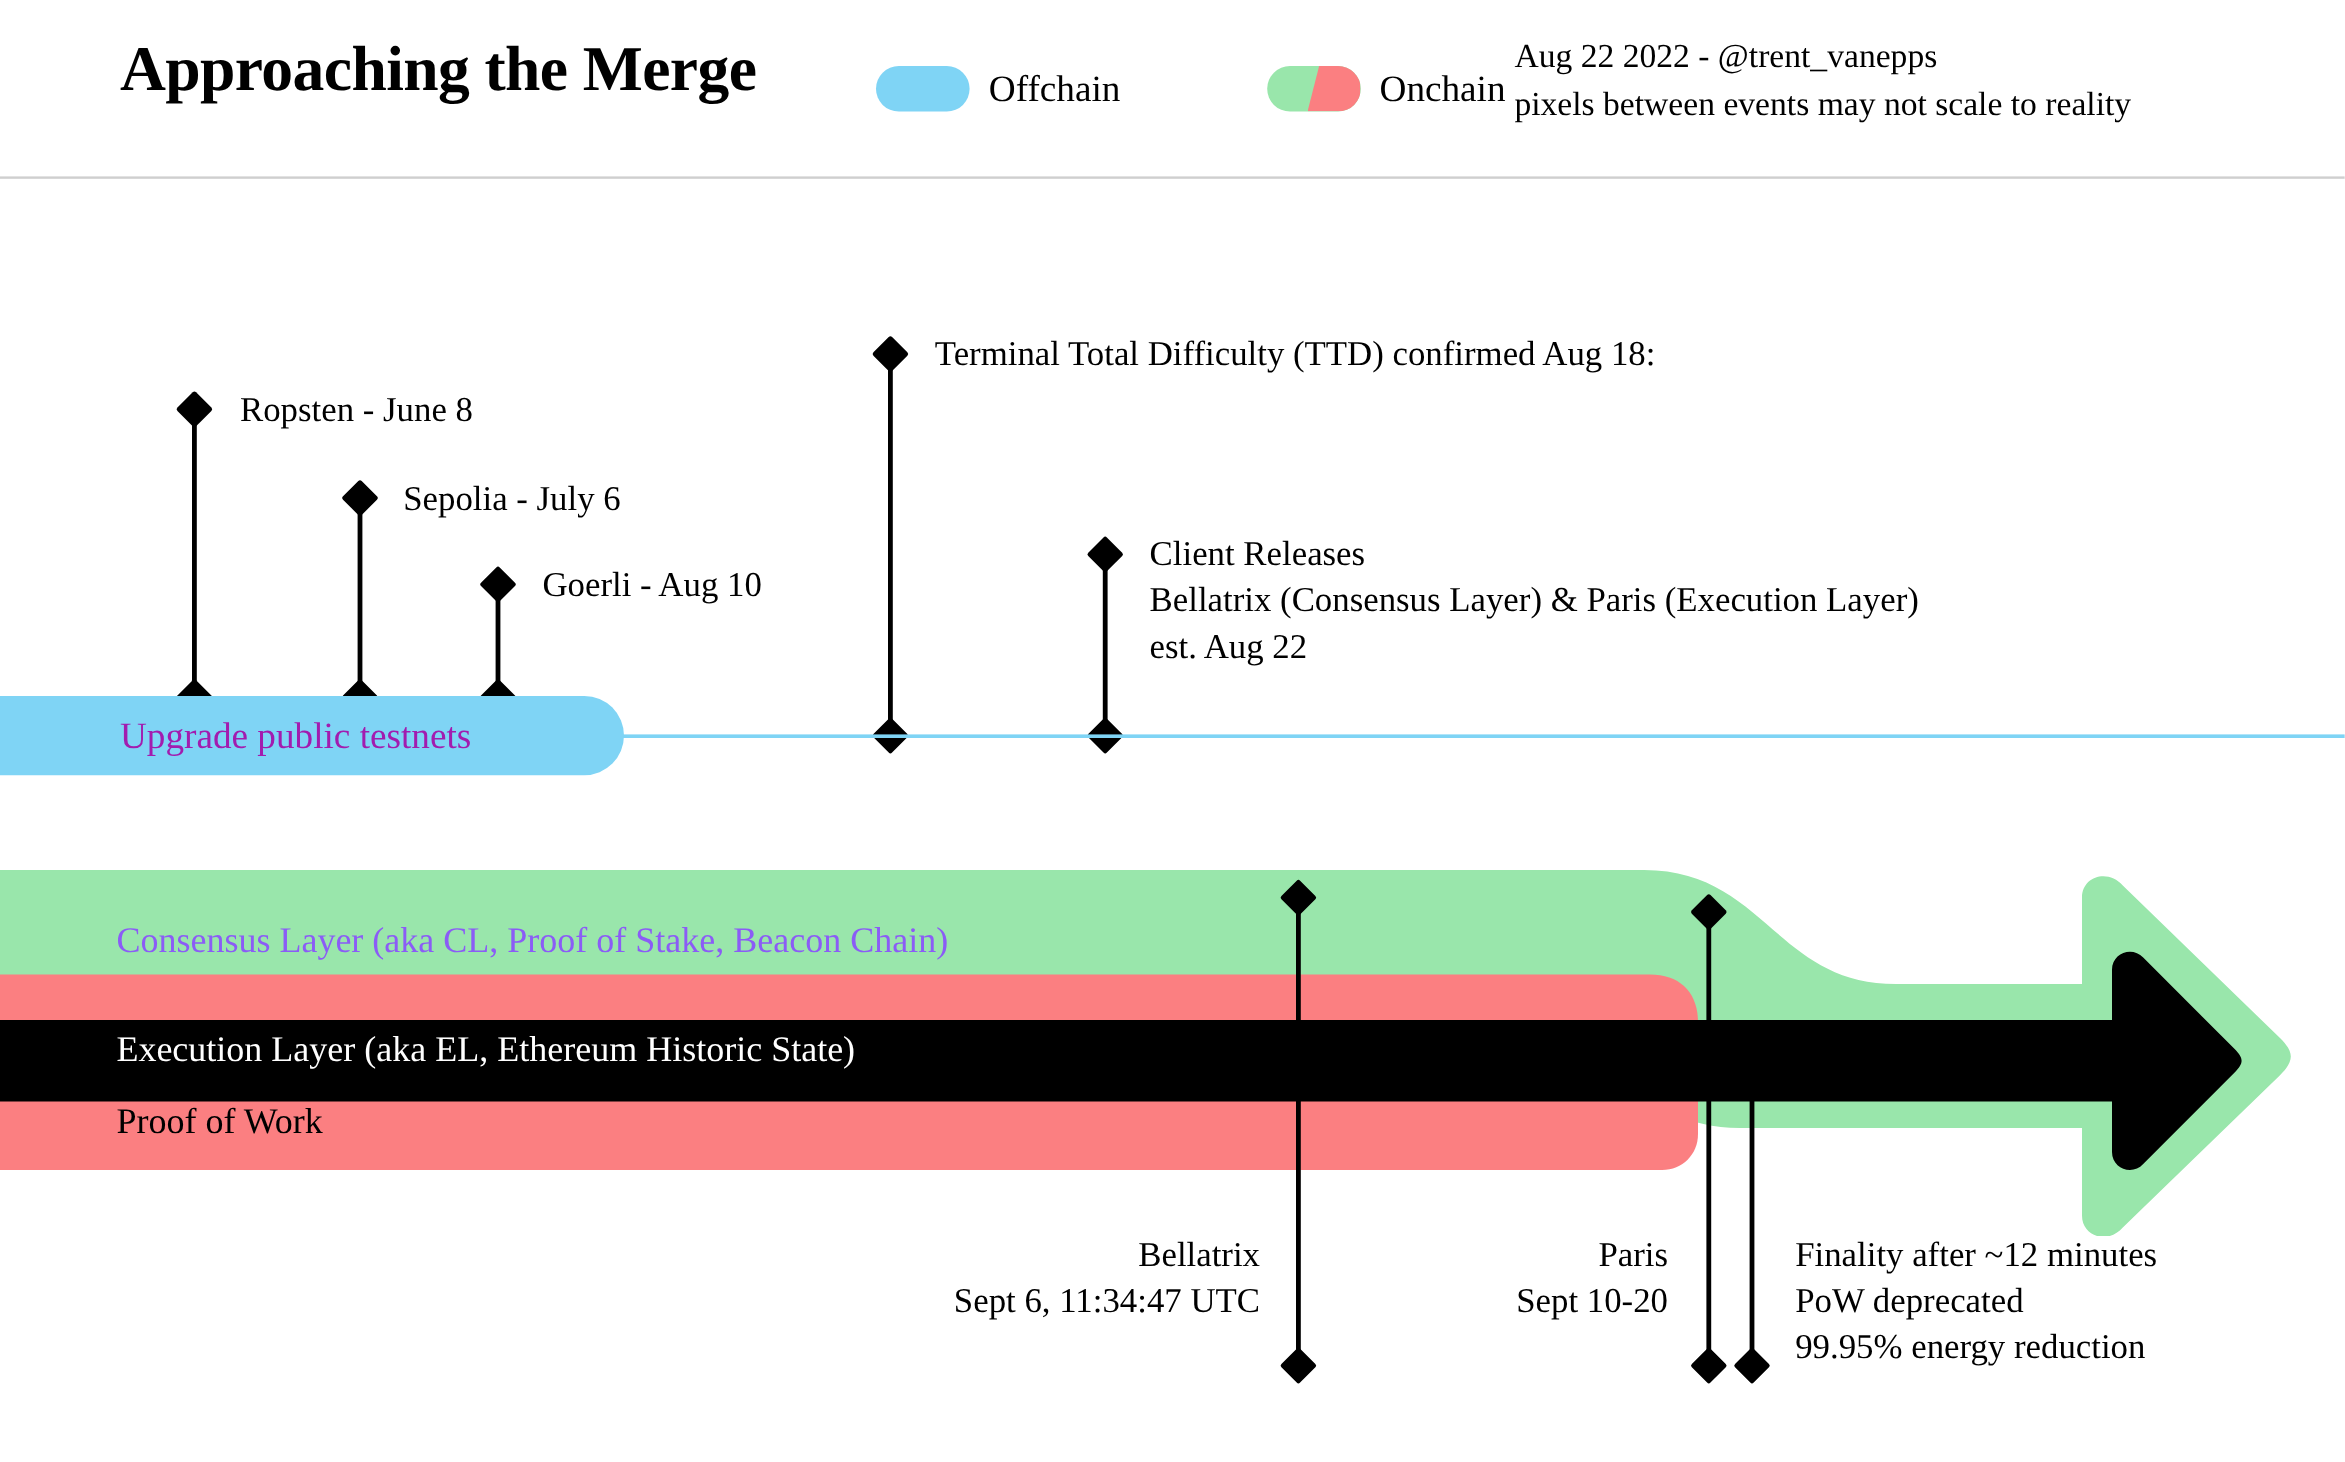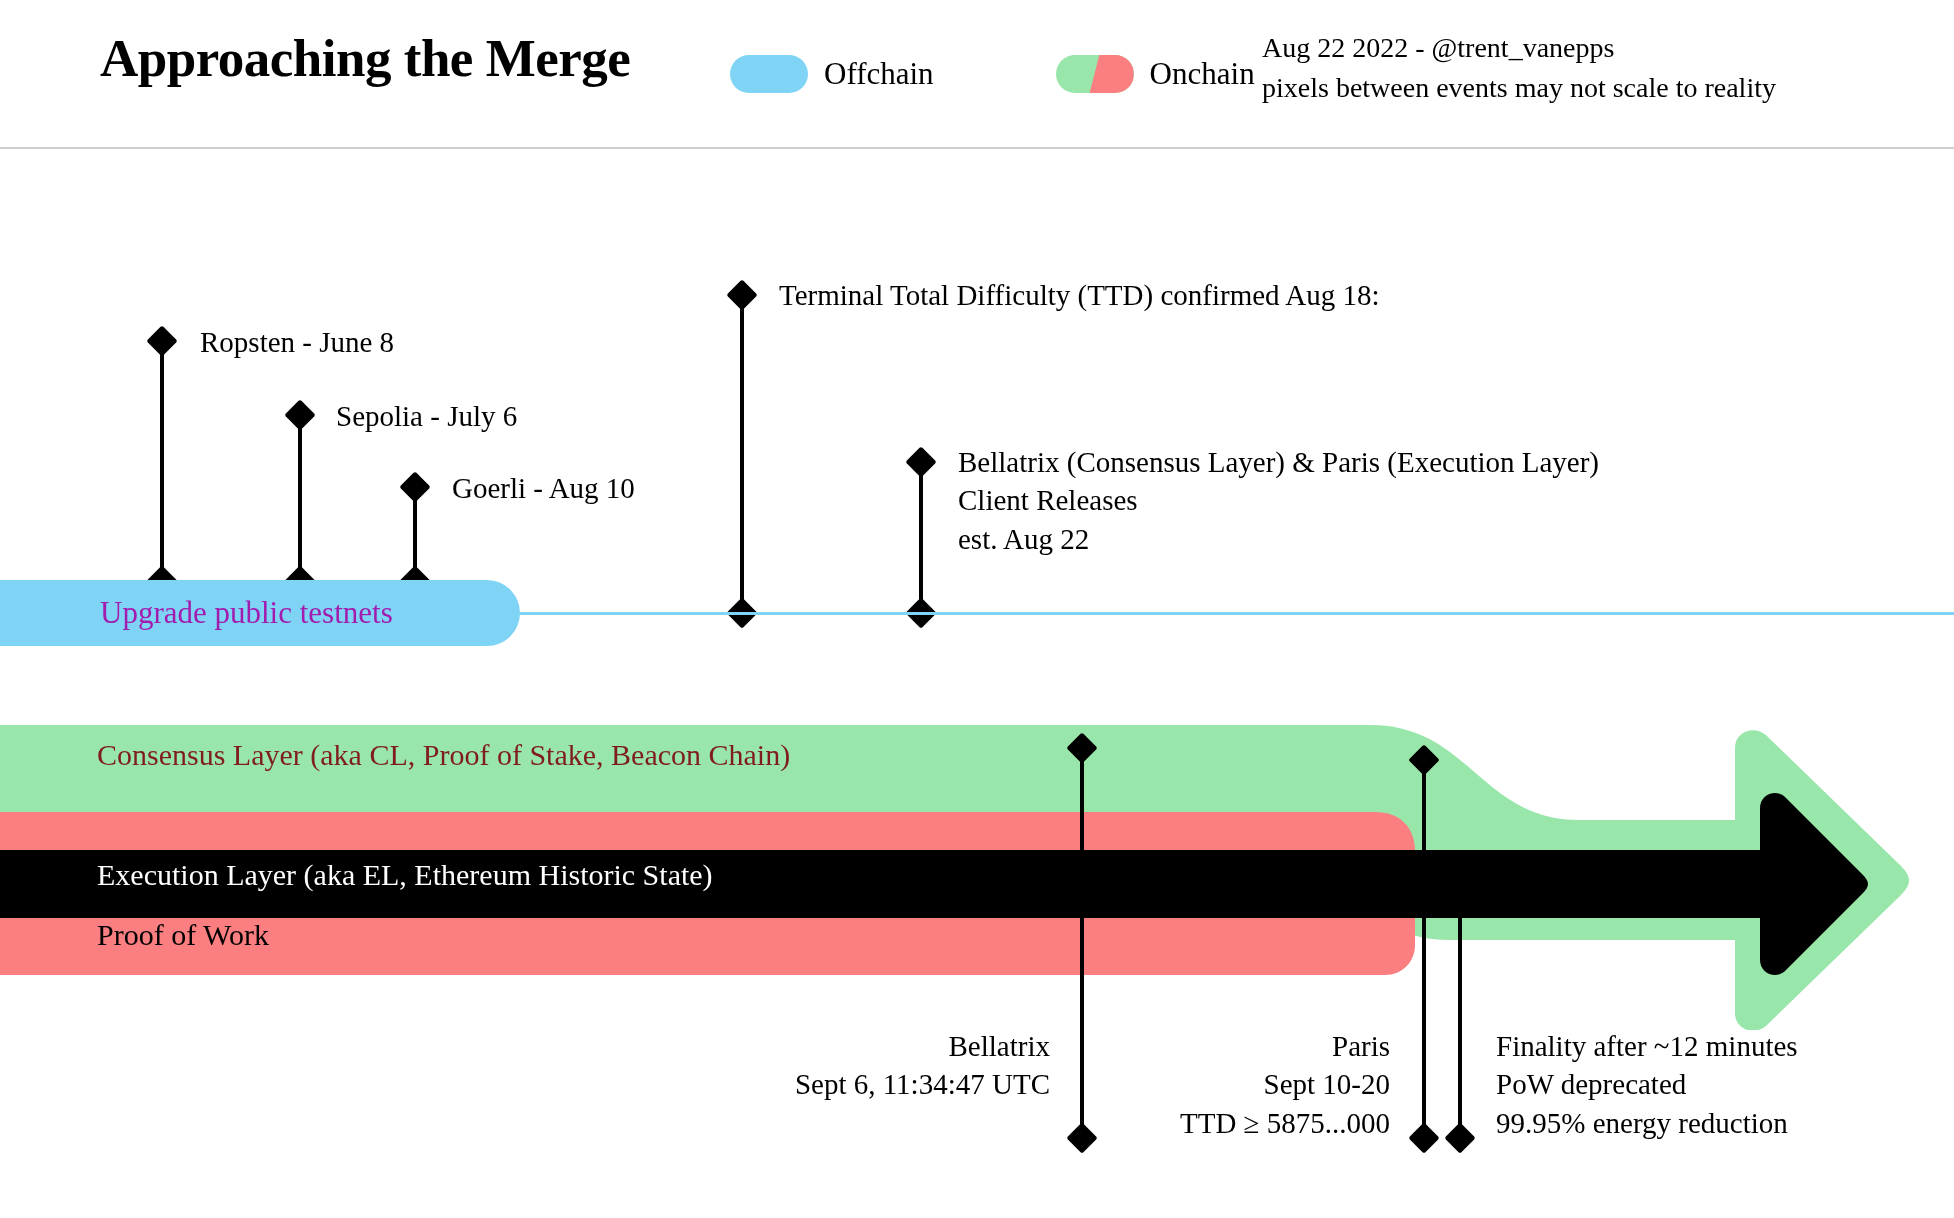--- a/index.html
+++ b/index.html
@@ -50,21 +50,21 @@
     position:absolute;left:-40px;top:580px;width:560px;height:66px;
     background:#7FD4F5;border-radius:33px;
   }
   .offchain-bar .lbl{
     position:absolute;left:140px;top:50%;transform:translateY(-50%);
     font-size:31px;white-space:nowrap;color:#a21caf;
   }
 
   
   .layer-label{position:absolute;font-size:30px;white-space:nowrap;z-index:6;}
-  .cl-label{left:97px;top:738px;color:#7f1d1d;}
+  .cl-label{left:97px;top:767px;color:#8b5cf6;}
   .el-label{left:97px;top:858px;color:#ffffff;}
   .pow-label{left:97px;top:918px;color:#000;}
 
   .merge-svg{position:absolute;left:0;top:700px;width:1954px;height:330px;}
 </style>
 </head>
 <body>
 
 <div id="stage">
 
@@ -132,22 +132,22 @@
   </div>
 
   <div class="marker down" style="left:921px;top:462px;">
     <div class="dia"></div>
     <div class="stem" style="height:151px;"></div>
   </div>
   <div class="marker up" style="left:921px;top:613px;">
     <div class="dia"></div>
   </div>
   <div class="note" style="left:958px;top:443px;">
+    <div>Client Releases</div>
     <div>Bellatrix (Consensus Layer) &amp; Paris (Execution Layer)</div>
-    <div>Client Releases</div>
     <div>est. Aug 22</div>
   </div>
 
   <div class="offchain-line"></div>
   <div class="offchain-bar">
     <span class="lbl">Upgrade public testnets</span>
   </div>
 
   <svg class="merge-svg" viewBox="0 0 1954 330" preserveAspectRatio="none">
 
@@ -210,21 +210,20 @@
   <div class="marker down" style="left:1424px;top:760px;z-index:8;">
     <div class="dia"></div>
     <div class="stem" style="height:378px;"></div>
   </div>
   <div class="marker up" style="left:1424px;top:1138px;z-index:8;">
     <div class="dia"></div>
   </div>
   <div class="note right" style="left:1140px;top:1027px;width:250px;">
     <div>Paris</div>
     <div>Sept 10-20</div>
-    <div>TTD ≥ 5875...000</div>
   </div>
 
   <div class="marker down" style="left:1460px;top:860px;z-index:8;">
     <div class="stem" style="height:278px;"></div>
   </div>
   <div class="marker up" style="left:1460px;top:1138px;z-index:8;">
     <div class="dia"></div>
   </div>
   <div class="note" style="left:1496px;top:1027px;">
     <div>Finality after ~12 minutes</div>

